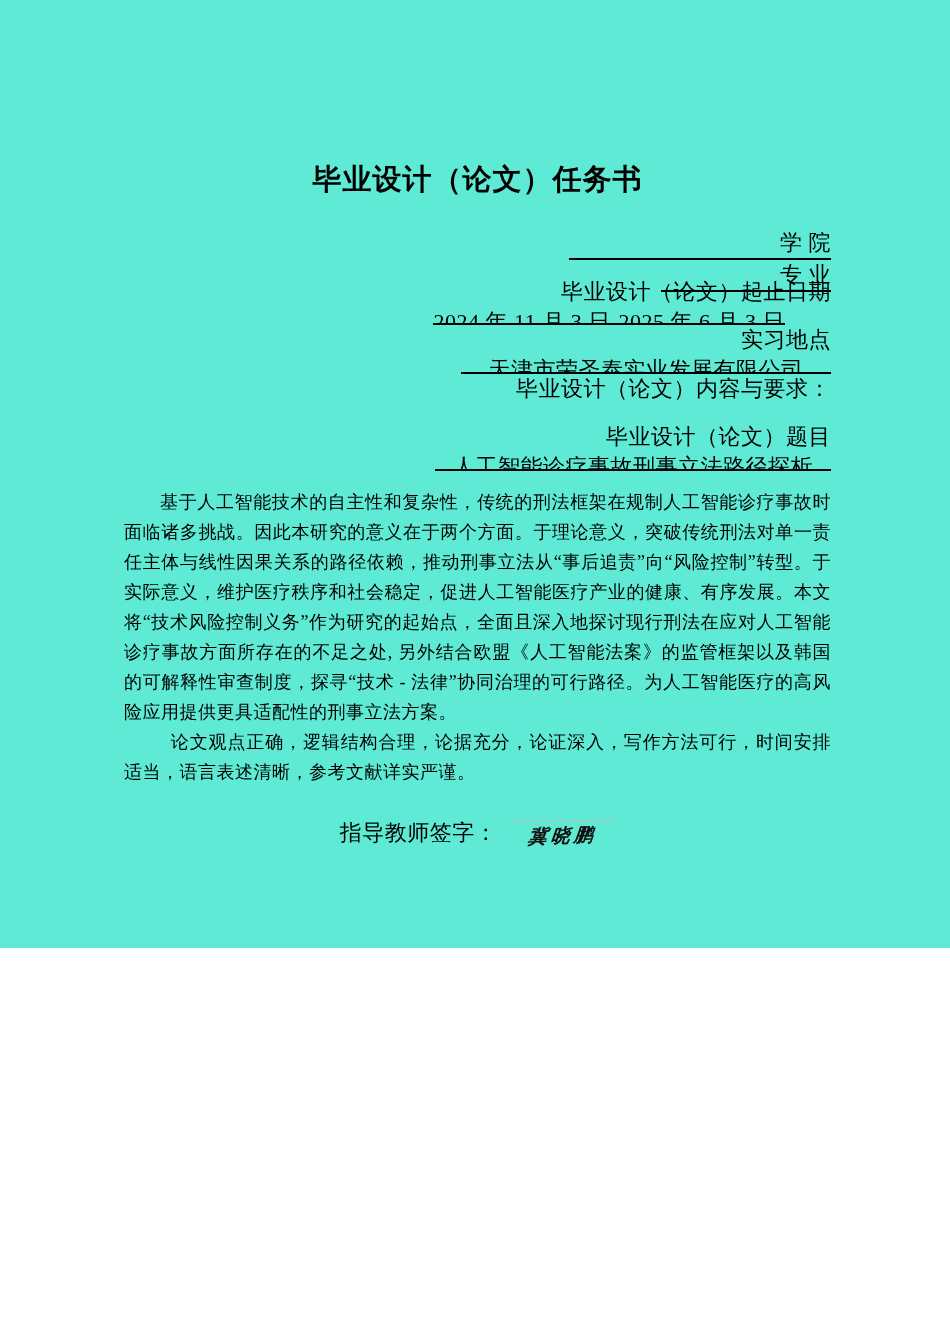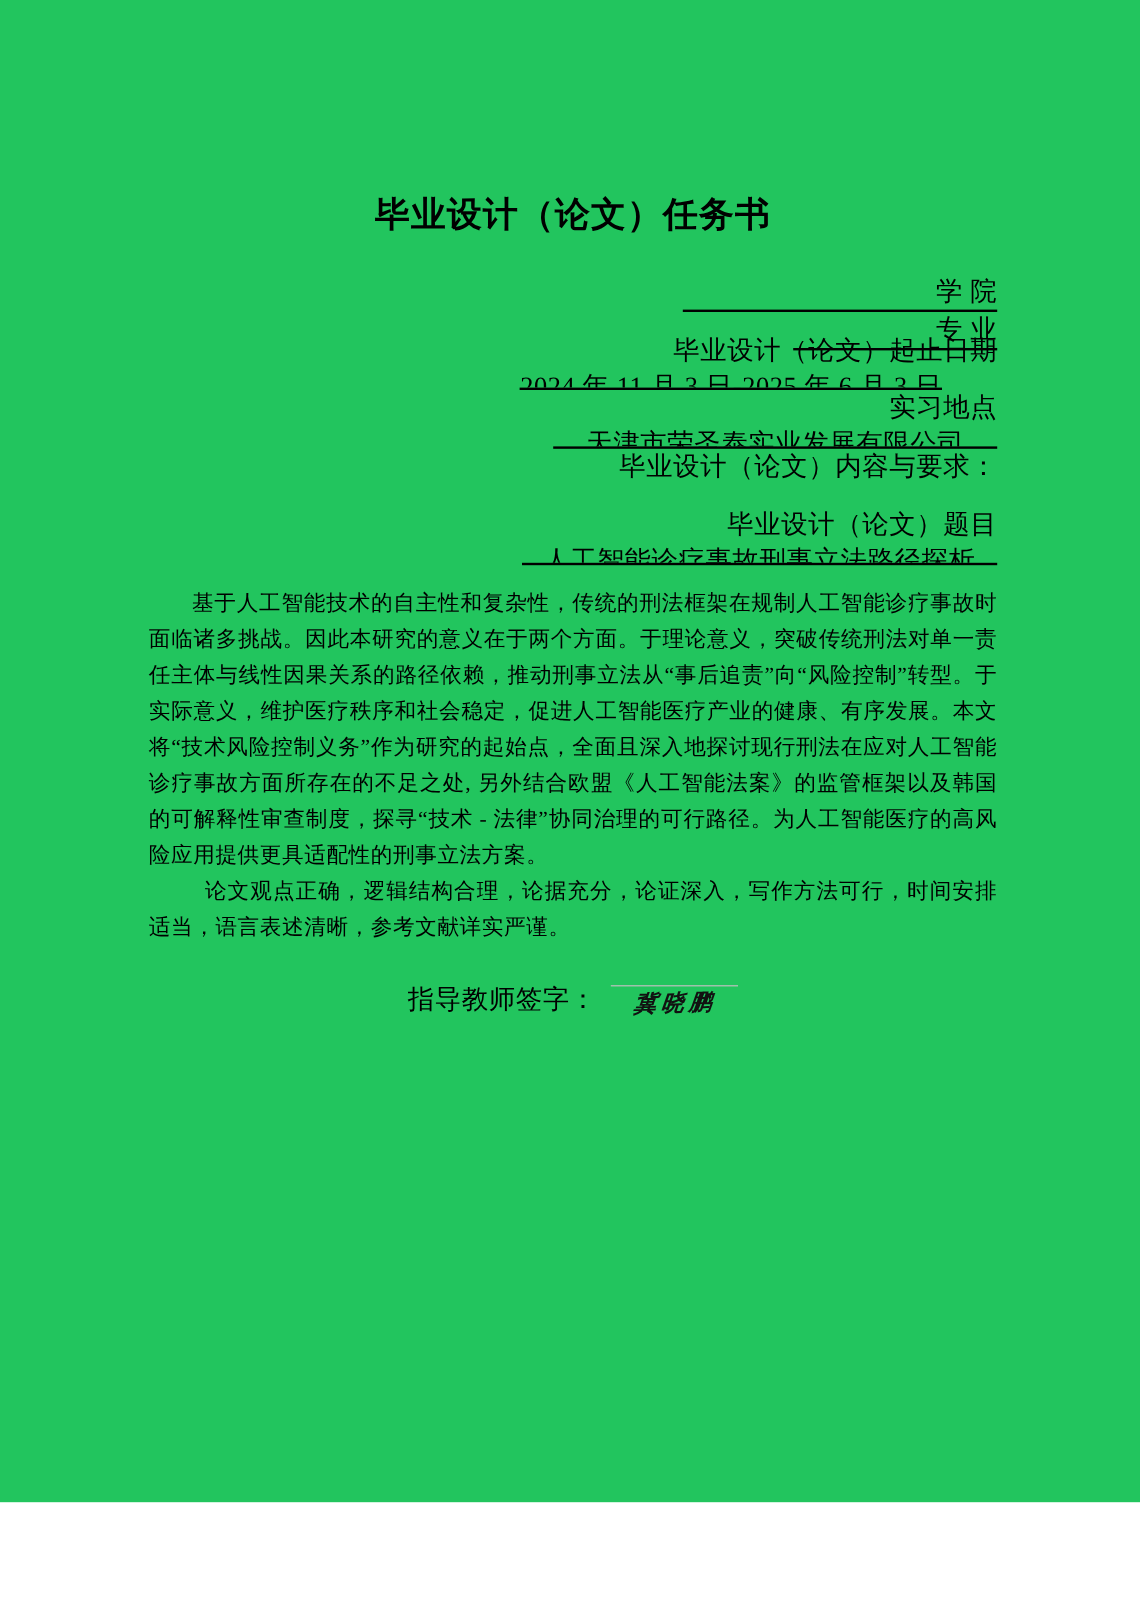--- a/index.html
+++ b/index.html
@@ -1,20 +1,20 @@
 <!DOCTYPE html>
 <html><head>
 <meta charset="utf-8">
 <style>
   html, body { margin: 0; padding: 0; background: #ffffff; }
   .page {
     position: relative;
     width: 950px;
-    height: 1252px;
-    background: #22c55e;
+    height: 948px;
+    background: #5eead4;
     color: #000000;
     font-family: "Liberation Serif", "DejaVu Serif", serif;
     overflow: hidden;
   }
   .content {
     position: absolute;
     left: 124px;
     top: 152px;
     width: 707px;
   }

